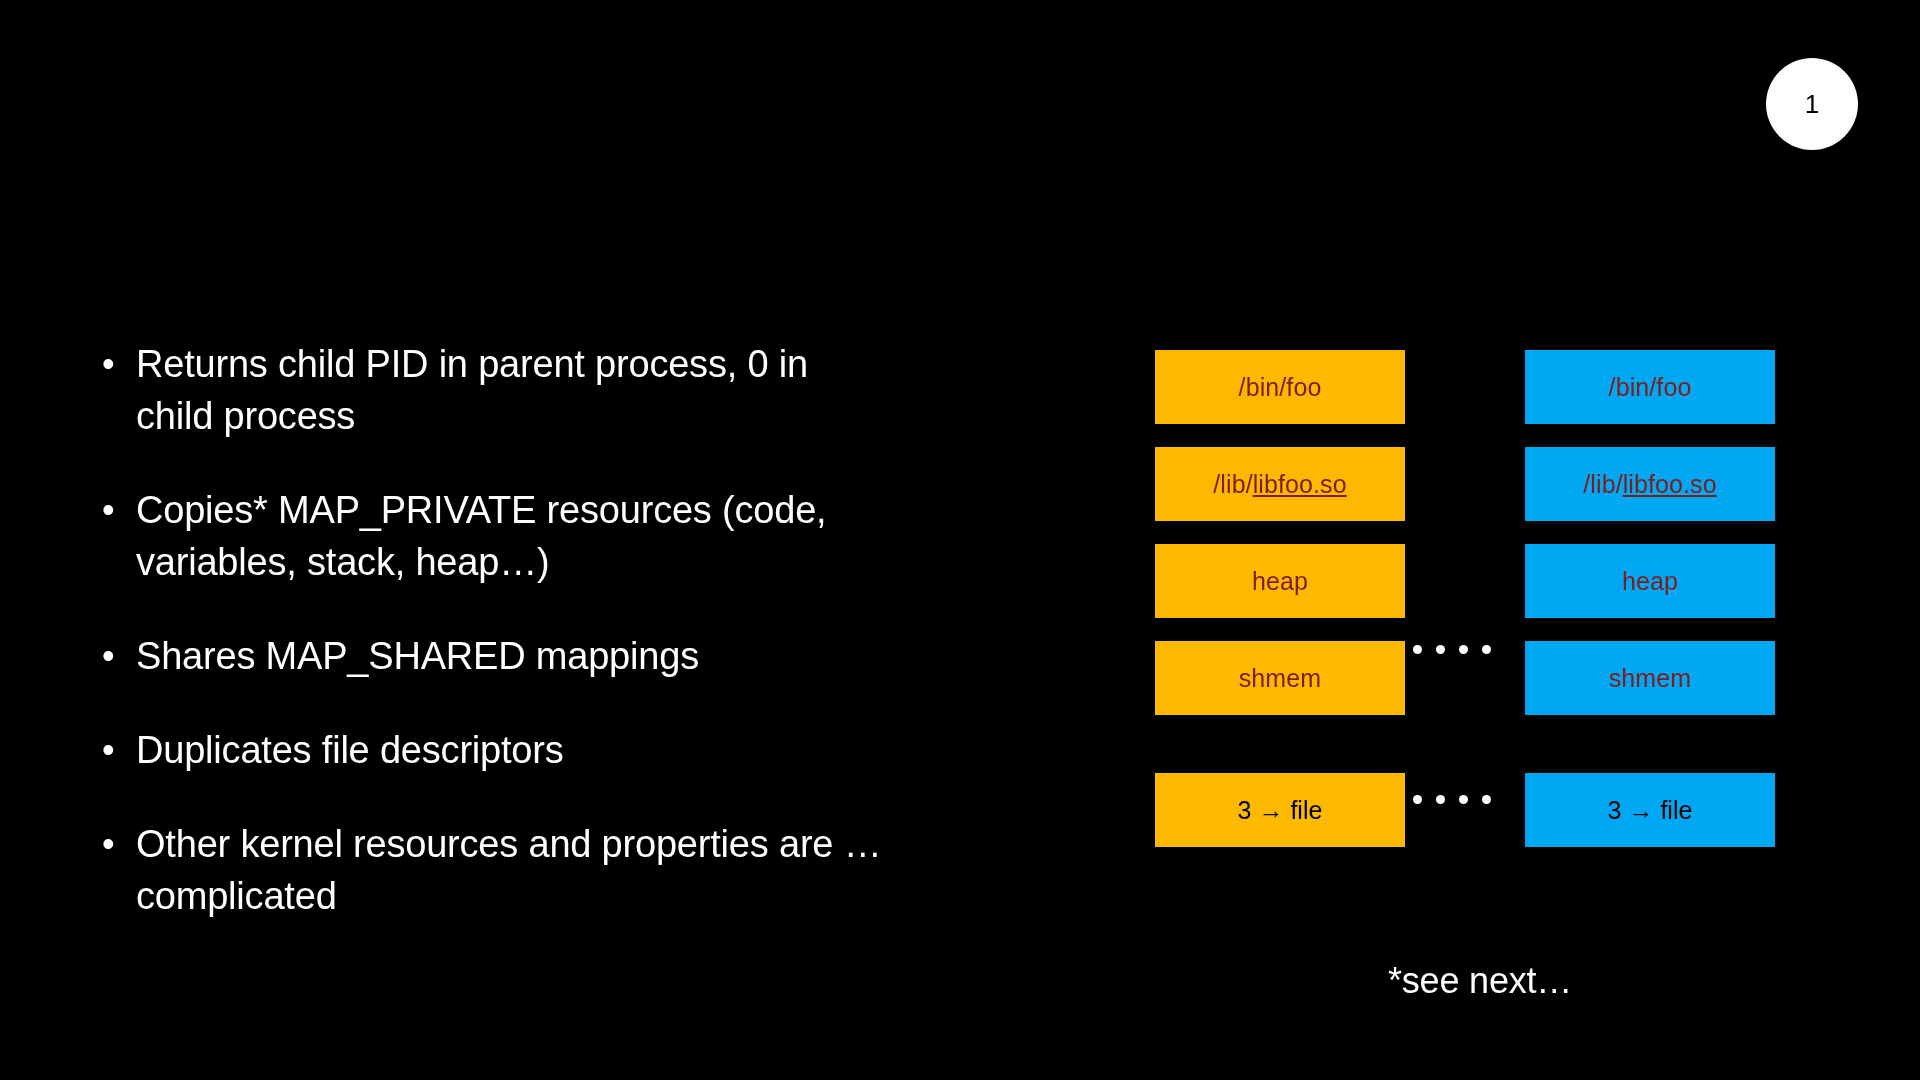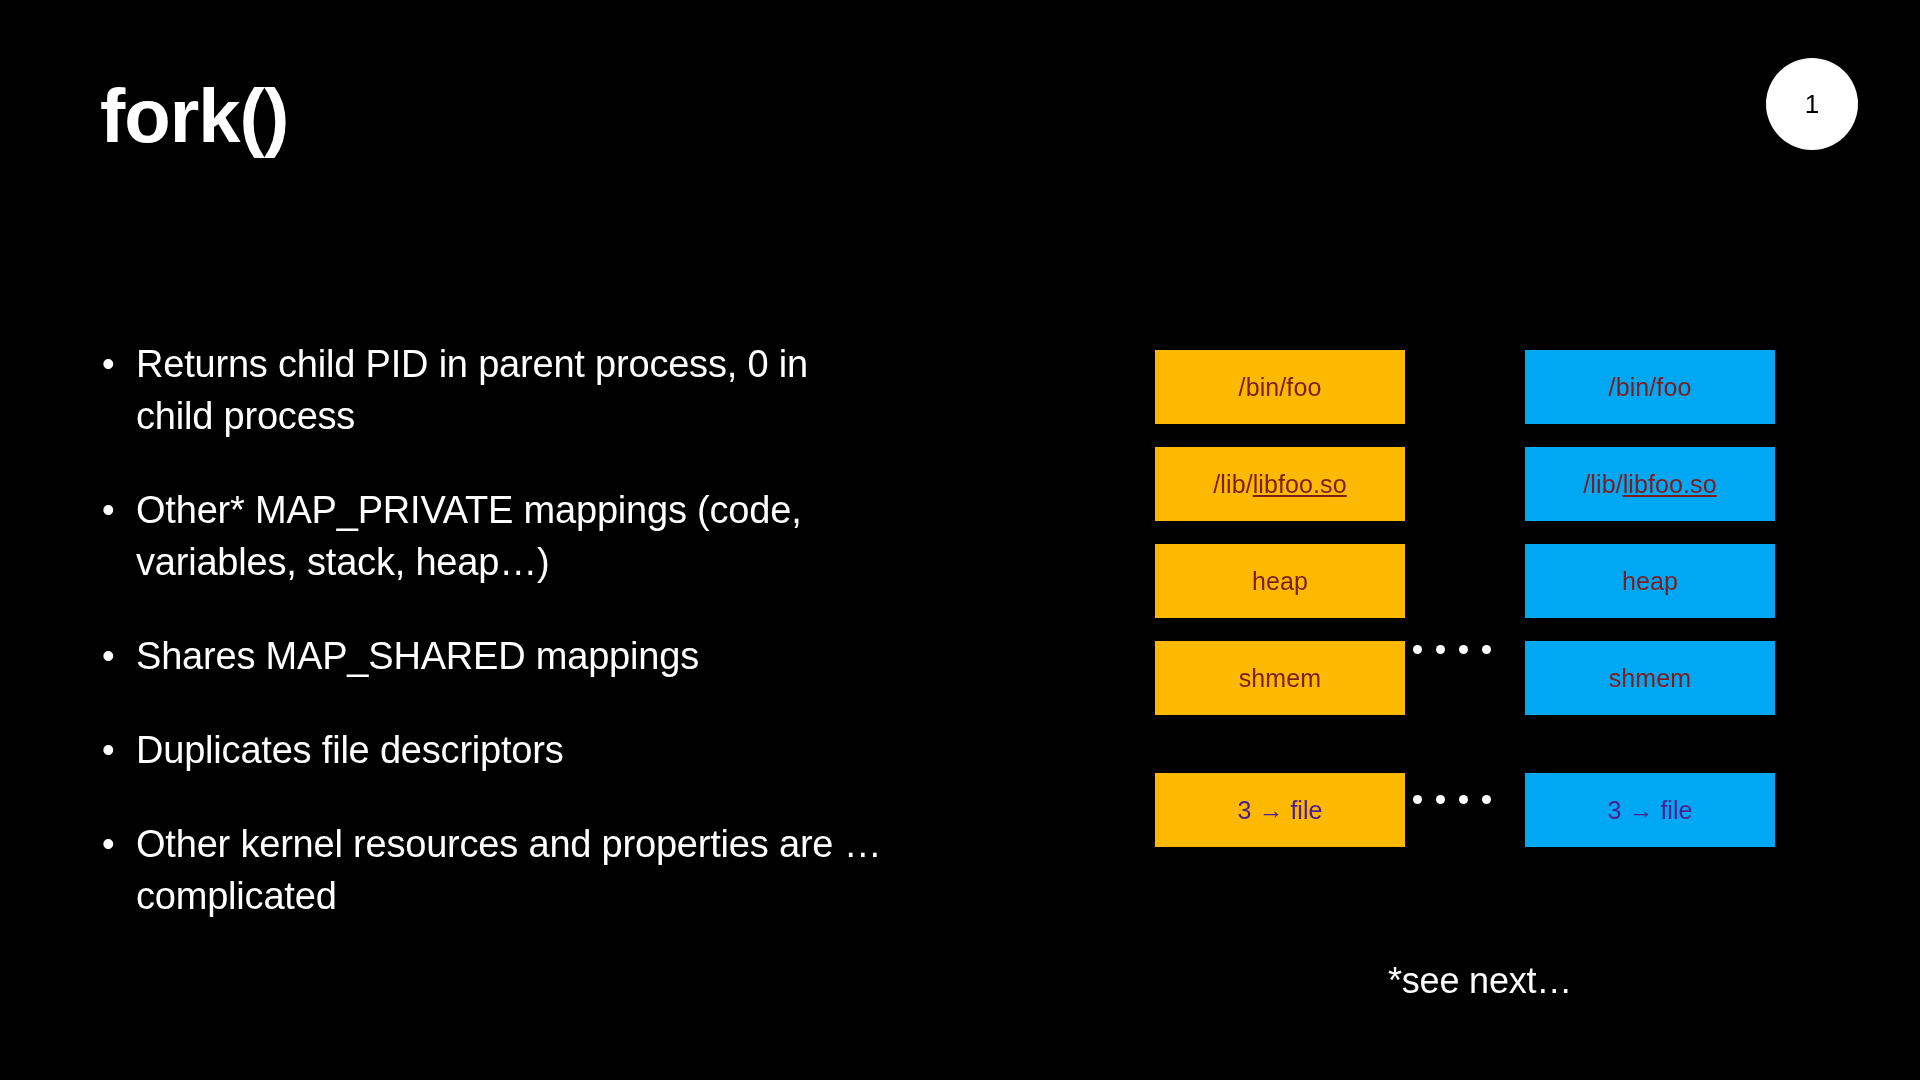--- a/index.html
+++ b/index.html
@@ -108,21 +108,21 @@
   .mapbox.parent { background: #fcb900; }
   .mapbox.child  { background: #00a8f3; }
   .mapbox.last { margin-bottom: 0; }
 
   .fdbox {
     height: 74px;
     display: flex;
     align-items: center;
     justify-content: center;
     font-size: 25px;
-    color: #4c1d95;
+    color: #000000;
   }
   .fdbox.parent { background: #fcb900; }
   .fdbox.child  { background: #00a8f3; }
 
   .fd-spacer { height: 58px; }
 
   .underline { text-decoration: underline; }
 
   
   .dots {
@@ -146,37 +146,36 @@
     left: 1388px;
     top: 960px;
     font-size: 36px;
     letter-spacing: -0.2px;
   }
 </style>
 </head>
 <body>
 
 <div id="title-block">
-  <h1 id="slide-title">fork()</h1>
 </div>
 
 <div id="page-badge">
   <span>1</span>
 </div>
 
 <div id="bullets">
 
   <div class="bullet">
     <div class="bullet-dot">•</div>
     <div class="bullet-text">Returns child PID in parent process, 0 in child process</div>
   </div>
 
   <div class="bullet">
     <div class="bullet-dot">•</div>
-    <div class="bullet-text">Other* MAP_PRIVATE mappings (code, variables, stack, heap…)</div>
+    <div class="bullet-text">Copies* MAP_PRIVATE resources (code, variables, stack, heap…)</div>
   </div>
 
   <div class="bullet">
     <div class="bullet-dot">•</div>
     <div class="bullet-text">Shares MAP_SHARED mappings</div>
   </div>
 
   <div class="bullet">
     <div class="bullet-dot">•</div>
     <div class="bullet-text">Duplicates file descriptors</div>

